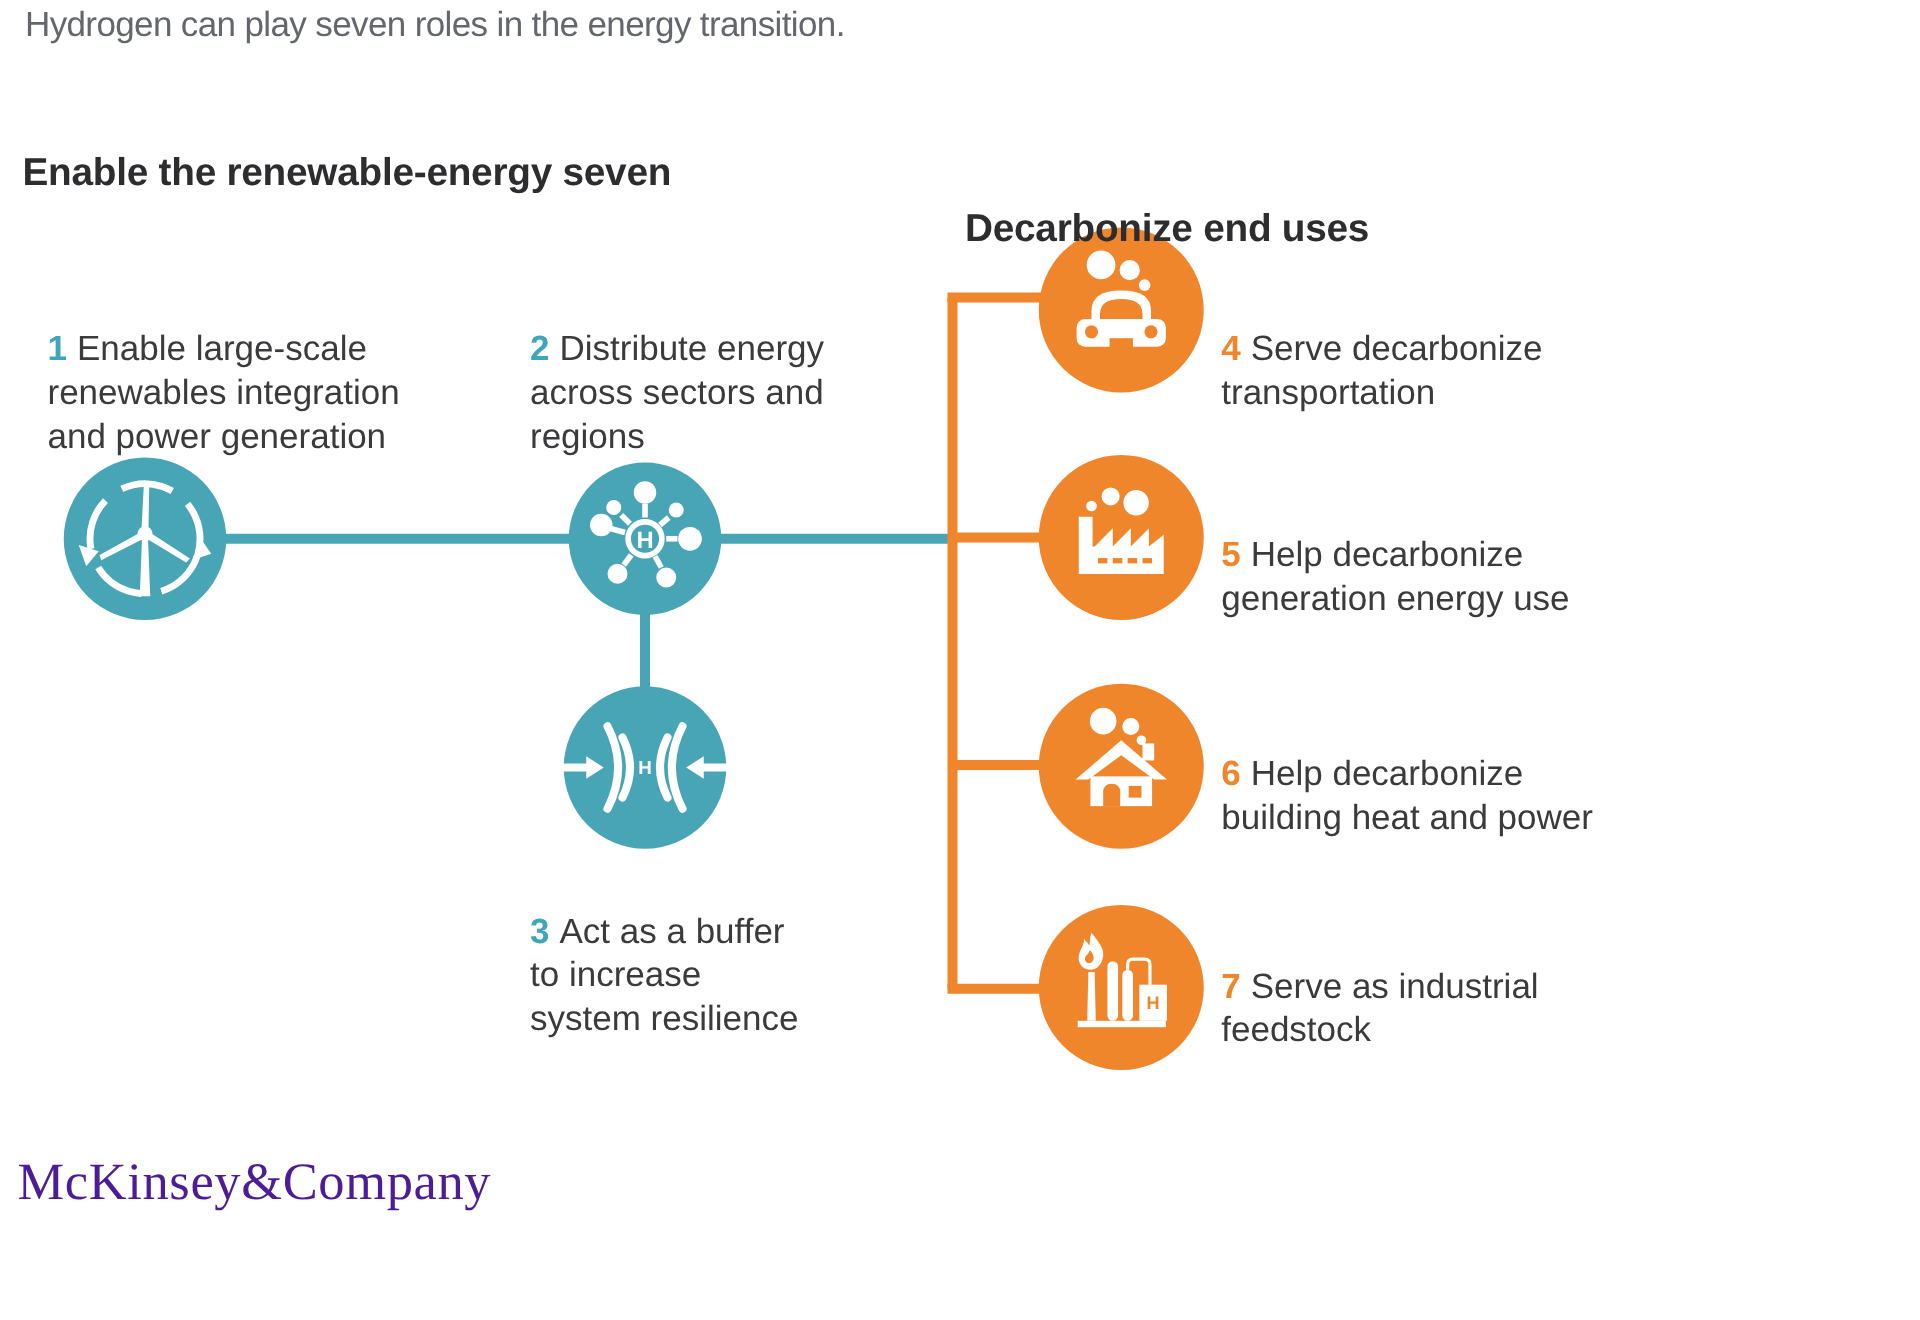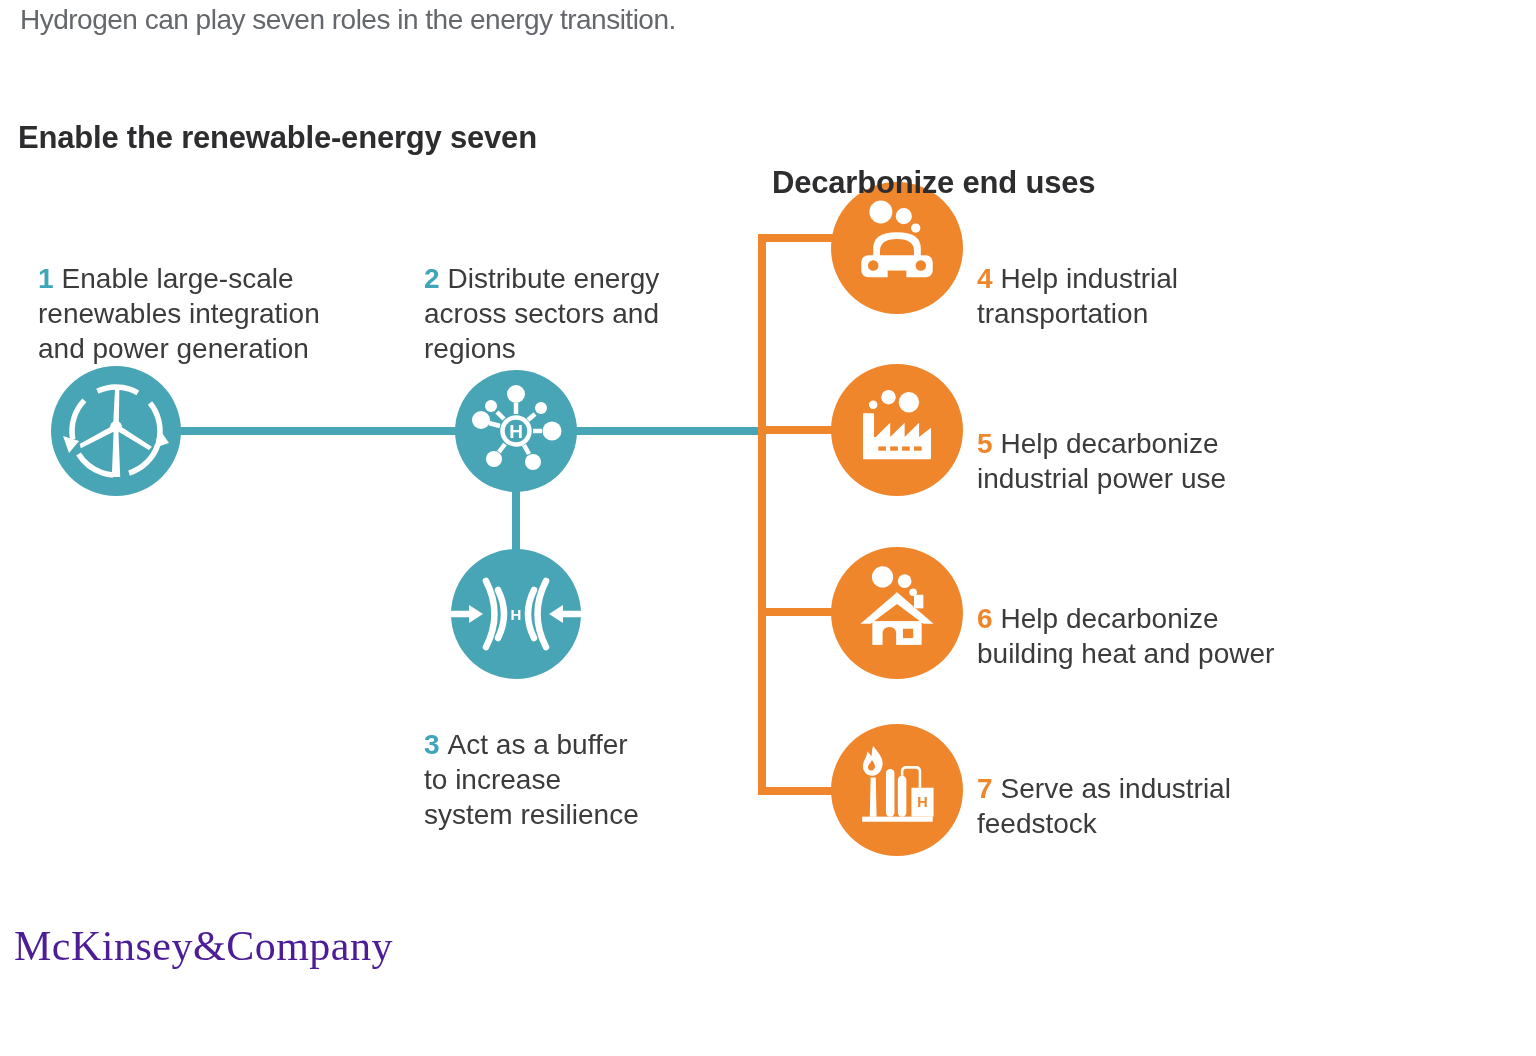--- a/index.html
+++ b/index.html
@@ -169,26 +169,26 @@
 across sectors and
 regions</span>
   </div>
   <div class="item" style="left:424px; top:704px; width:320px;">
     <span class="num teal">3</span><span class="txt">Act as a buffer
 to increase
 system resilience</span>
   </div>
 
   <div class="item" style="left:977px; top:238px; width:420px;">
-    <span class="num orange">4</span><span class="txt">Help industrial
+    <span class="num orange">4</span><span class="txt">Serve decarbonize
 transportation</span>
   </div>
   <div class="item" style="left:977px; top:403px; width:420px;">
     <span class="num orange">5</span><span class="txt">Help decarbonize
-industrial power use</span>
+generation energy use</span>
   </div>
   <div class="item" style="left:977px; top:578px; width:420px;">
     <span class="num orange">6</span><span class="txt">Help decarbonize
 building heat and power</span>
   </div>
   <div class="item" style="left:977px; top:748px; width:420px;">
     <span class="num orange">7</span><span class="txt">Serve as industrial
 feedstock</span>
   </div>
 

